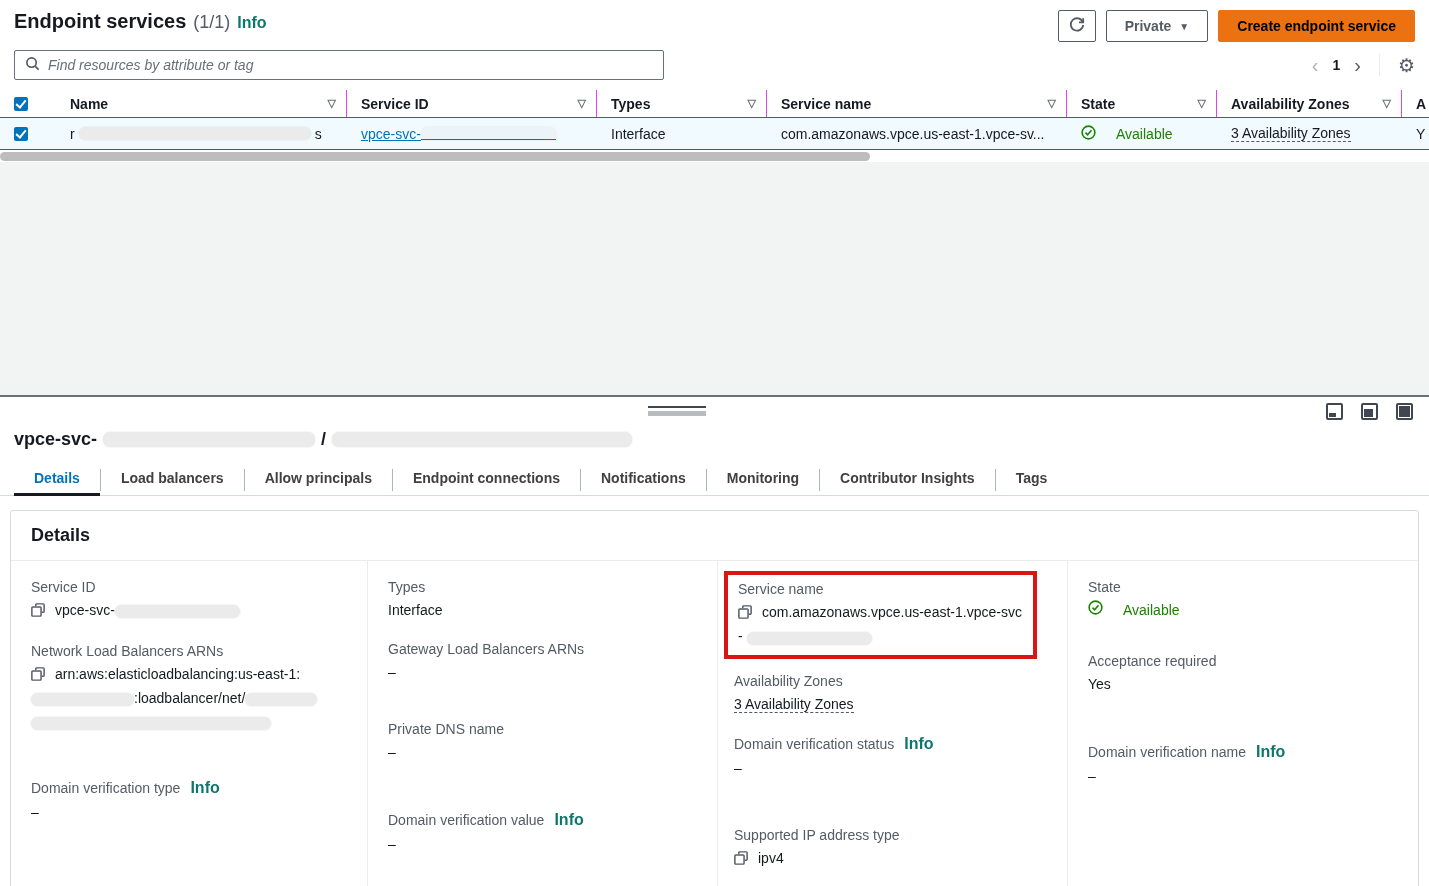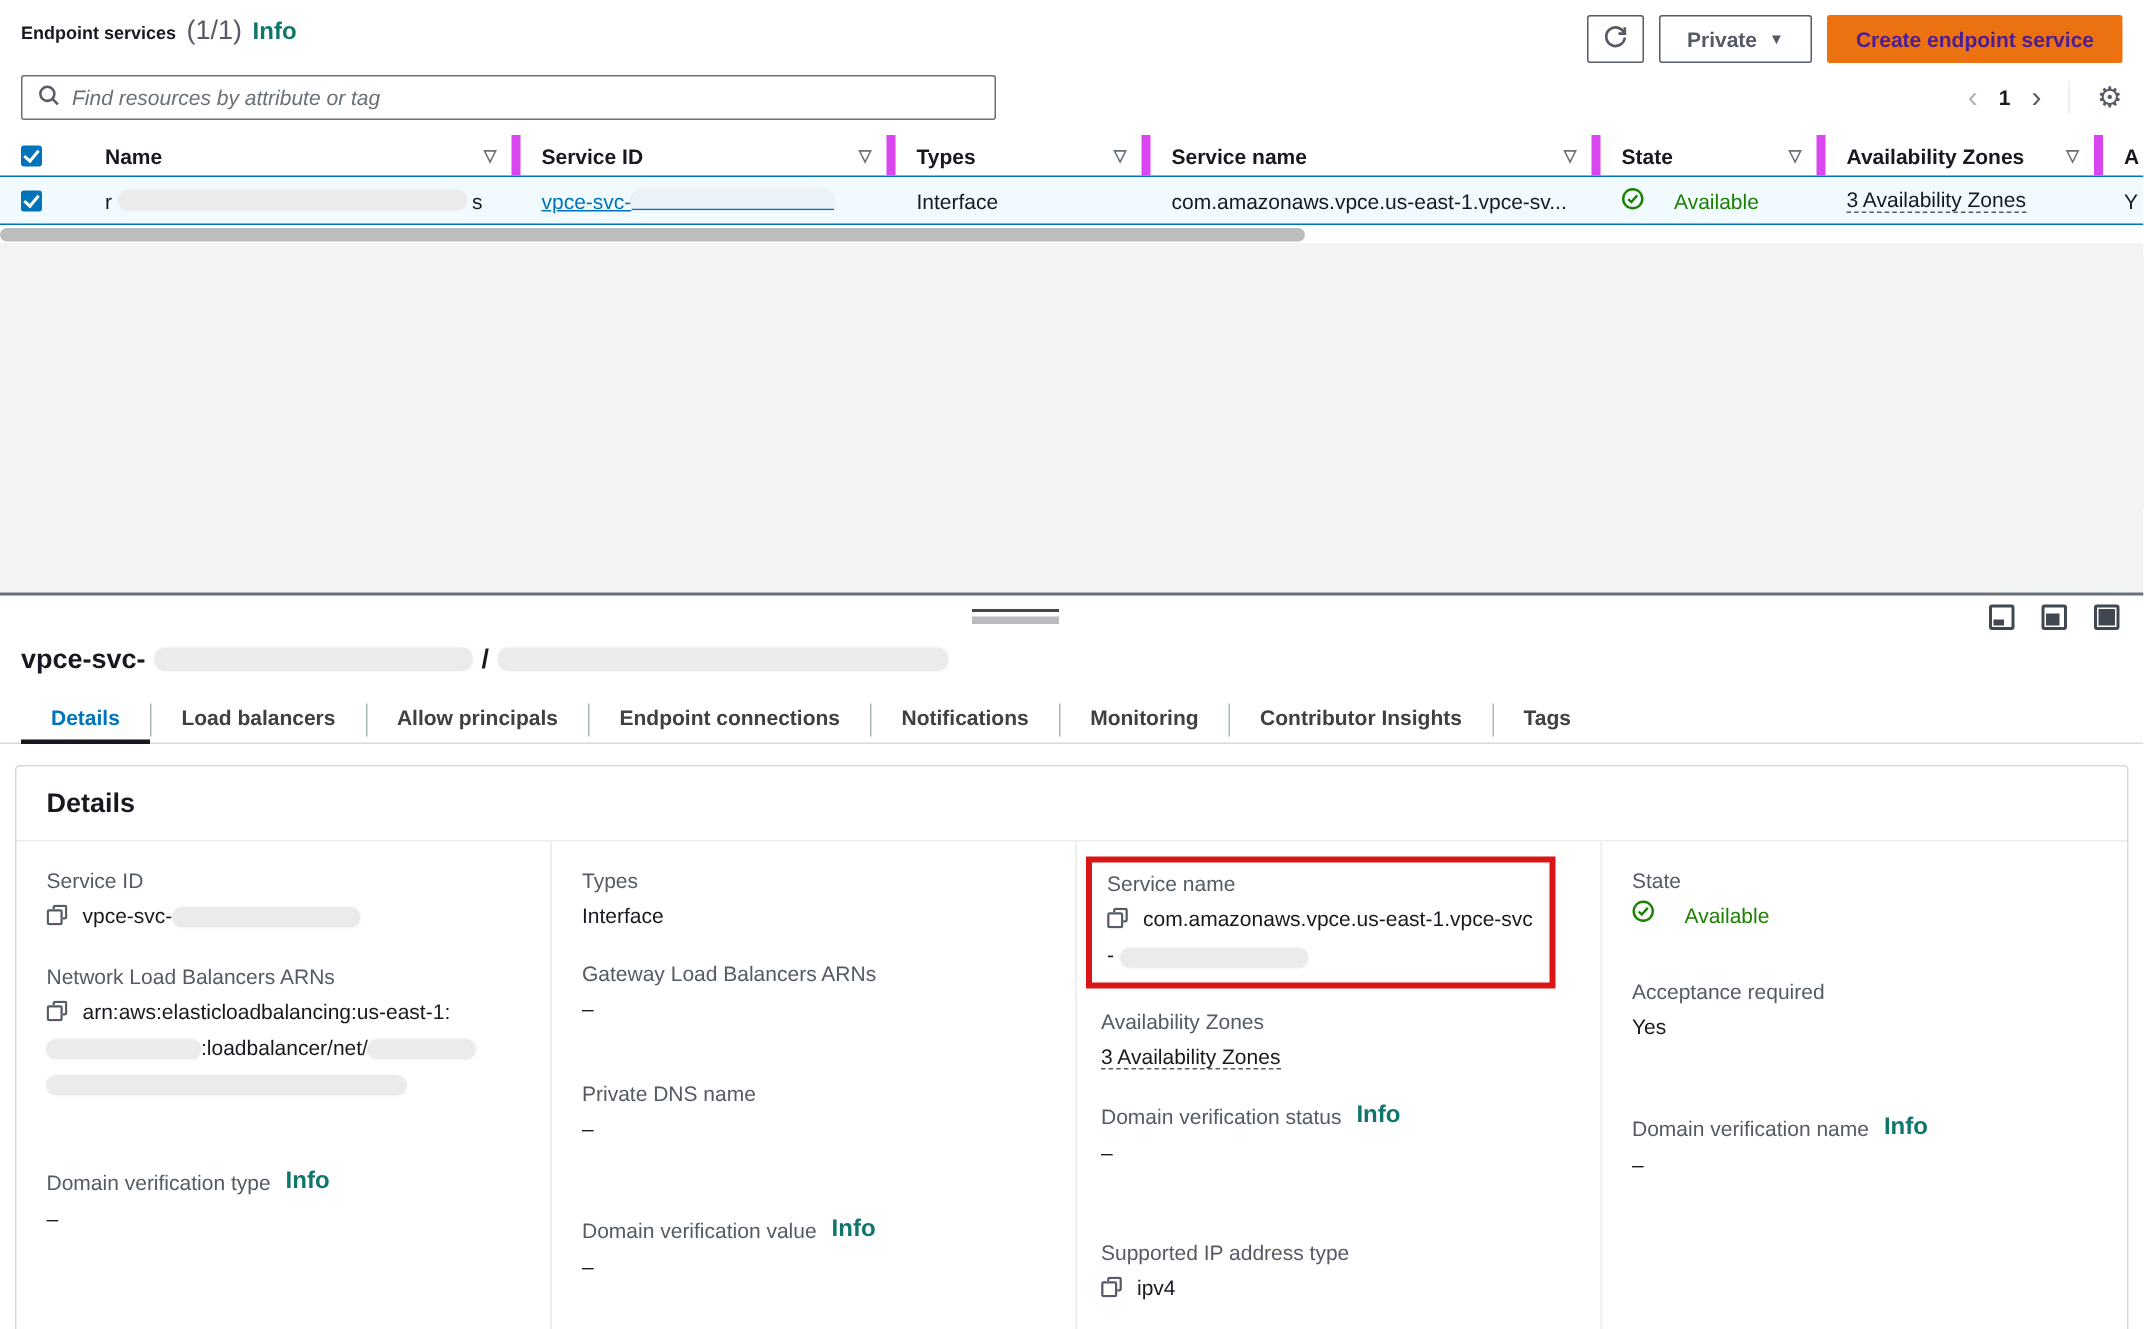--- a/index.html
+++ b/index.html
@@ -3,29 +3,29 @@
 <meta charset="utf-8">
 <style>
   * { margin:0; padding:0; box-sizing:border-box; }
   html,body { width:1429px; height:886px; overflow:hidden; background:#fff;
     font-family:"Liberation Sans", sans-serif; font-size:14px; color:#16191f; }
 
   
   .top-section { background:#fff; }
   .header-row { display:flex; justify-content:space-between; align-items:flex-start; padding:10px 14px 6px 14px; }
   .title-wrap { display:flex; align-items:baseline; gap:7px; }
-  .page-title { font-size:12px; font-weight:700; }
+  .page-title { font-size:20px; font-weight:700; }
   .page-count { font-size:18px; font-weight:400; color:#545b64; }
   .info-link { color:#0f766e; font-size:16px; font-weight:700; text-decoration:none; cursor:pointer; }
   .toolbar-btns { display:flex; gap:10px; align-items:center; }
   .btn { border:1px solid #545b64; background:#fff; color:#545b64; font-weight:700; font-size:14px;
     padding:5px 18px; border-radius:2px; cursor:pointer; display:flex; align-items:center; gap:8px; height:32px;
     font-family:"Liberation Sans", sans-serif;}
   .btn.icon-only { padding:5px 10px; }
-  .btn-primary { background:#ec7211; border-color:#ec7211; color:#4c1d95;text-align:right; }
+  .btn-primary { background:#ec7211; border-color:#ec7211; color:#000000;text-align:right; }
   .caret { font-size:10px; }
 
   .search-row { display:flex; justify-content:space-between; align-items:center; padding:2px 14px 10px 14px; }
   .search-box { display:flex; align-items:center; gap:8px; width:650px; height:30px;
     border:1px solid #687078; border-radius:2px; padding:0 10px; background:#fff; }
   .search-box input { border:none; outline:none; flex:1; font-style:italic; font-size:14px; color:#16191f;
     font-family:"Liberation Sans", sans-serif; background:transparent; }
   .search-box input::placeholder { color:#687078; font-style:italic; }
   .pager { display:flex; align-items:center; gap:14px; color:#545b64; }
   .pg-chev { font-size:20px; line-height:1; color:#aab7b8; cursor:pointer; font-weight:400;}
@@ -33,21 +33,21 @@
   .pg-num { font-weight:700; color:#16191f; }
   .pager-divider { width:1px; height:22px; background:#eaeded; margin:0 4px; }
   .gear { font-size:19px; color:#545b64; cursor:pointer; }
 
   
   .tbl { width:1429px; }
   .thead, .trow { display:flex; align-items:center; }
   .thead { height:27px; border-bottom:0; }
   .th { font-weight:700; color:#16191f; display:flex; align-items:center; justify-content:space-between; }
   .th .sort { color:#687078; font-size:11px; margin-right:10px; cursor:pointer; }
-  .th:not(.c0):not(.c7) { border-right:6px solid #d946ef; }
+  .th:not(.c0):not(.c7) { border-right:1px solid #d946ef; }
   .cell { padding-left:14px; height:100%; display:flex; align-items:center; overflow:hidden; white-space:nowrap; }
   .c0 { width:56px; padding-left:14px; }
   .c1 { width:291px; }
   .c2 { width:250px; }
   .c3 { width:170px; }
   .c4 { width:300px; }
   .c5 { width:150px; }
   .c6 { width:185px; }
   .c7 { flex:1; }
   .trow { height:33px; background:#f1faff; border-top:1px solid #0073bb; border-bottom:1px solid #0073bb; }

